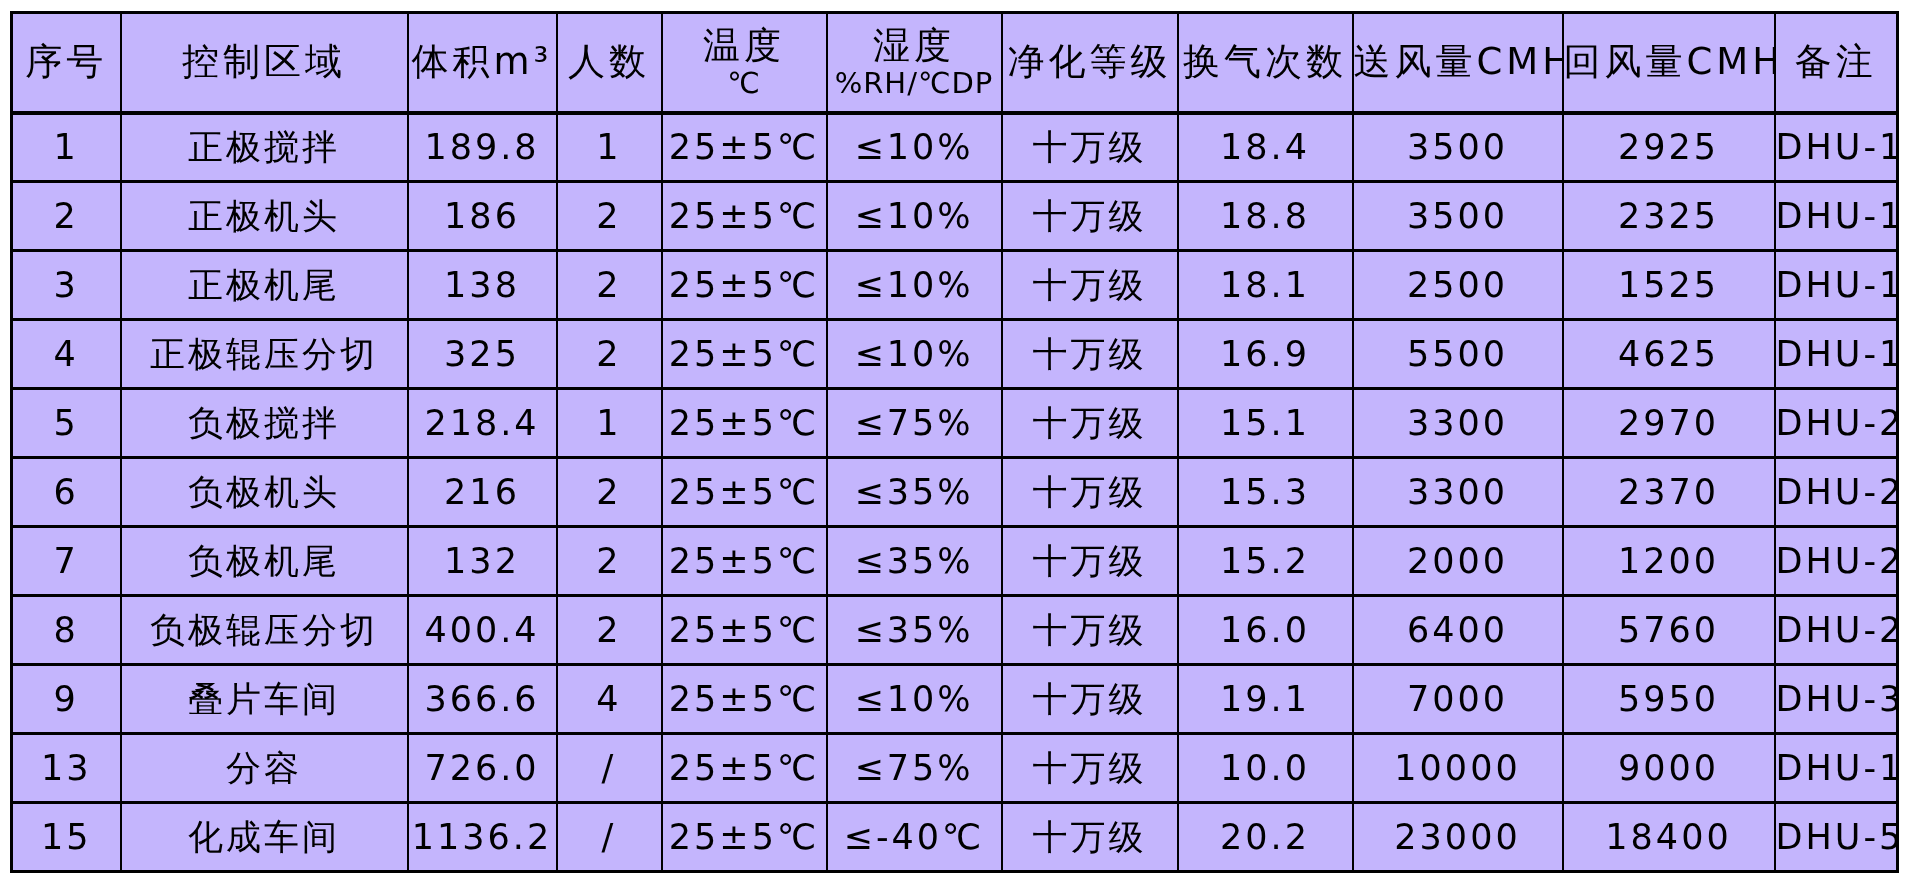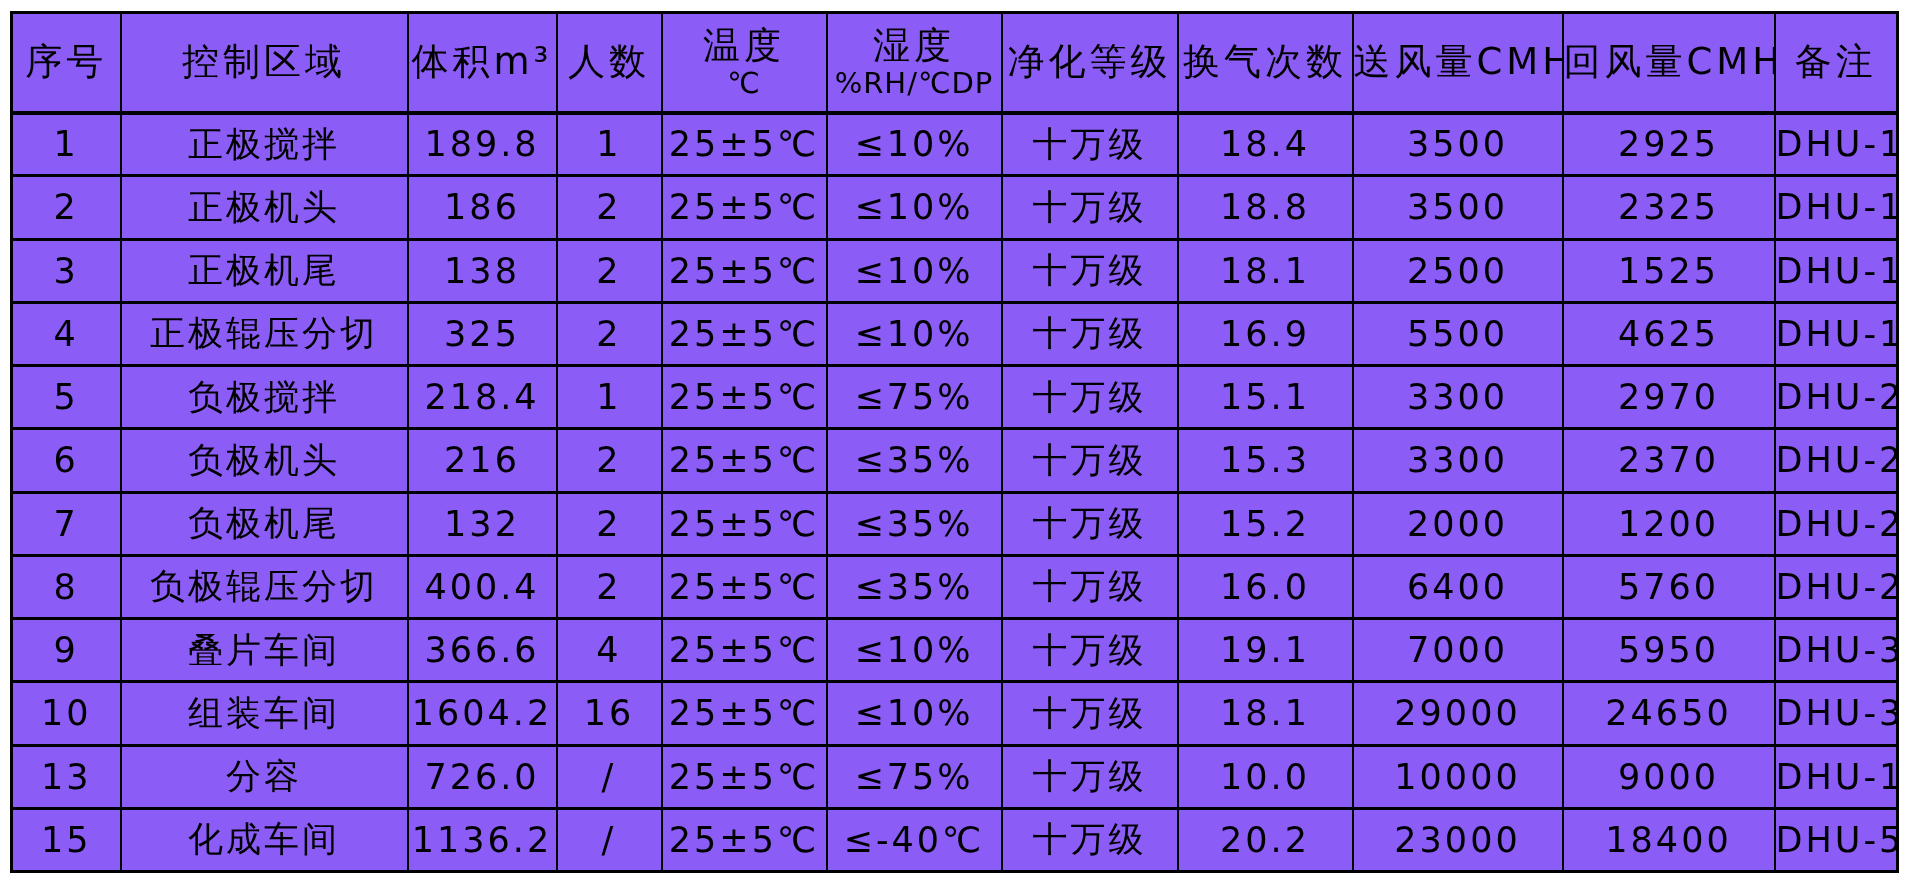--- a/index.html
+++ b/index.html
@@ -14,21 +14,21 @@
     padding: 11px 10px 9px 10px;
     box-sizing: border-box;
     width: 1906px;
     height: 882px;
   }
   table.spec {
     border-collapse: collapse;
     table-layout: fixed;
     width: 1886px;
     height: 862px;
-    background: #8b5cf6;
+    background: #c4b5fd;
   }
   table.spec th, table.spec td {
     border-left: 2px solid #000;
     border-right: 2px solid #000;
     border-top: 3px solid #000;
     border-bottom: 3px solid #000;
     text-align: center;
     vertical-align: middle;
     color: #000;
     font-family: "DejaVu Sans", "Liberation Sans", sans-serif;
@@ -228,33 +228,20 @@
           <td>4</td>
           <td>25±5℃</td>
           <td>≤10%</td>
           <td>十万级</td>
           <td>19.1</td>
           <td>7000</td>
           <td>5950</td>
           <td>DHU-3</td>
         </tr>
         <tr>
-          <td>10</td>
-          <td>组装车间</td>
-          <td>1604.2</td>
-          <td>16</td>
-          <td>25±5℃</td>
-          <td>≤10%</td>
-          <td>十万级</td>
-          <td>18.1</td>
-          <td>29000</td>
-          <td>24650</td>
-          <td>DHU-3</td>
-        </tr>
-        <tr>
           <td>13</td>
           <td>分容</td>
           <td>726.0</td>
           <td>/</td>
           <td>25±5℃</td>
           <td>≤75%</td>
           <td>十万级</td>
           <td>10.0</td>
           <td>10000</td>
           <td>9000</td>

